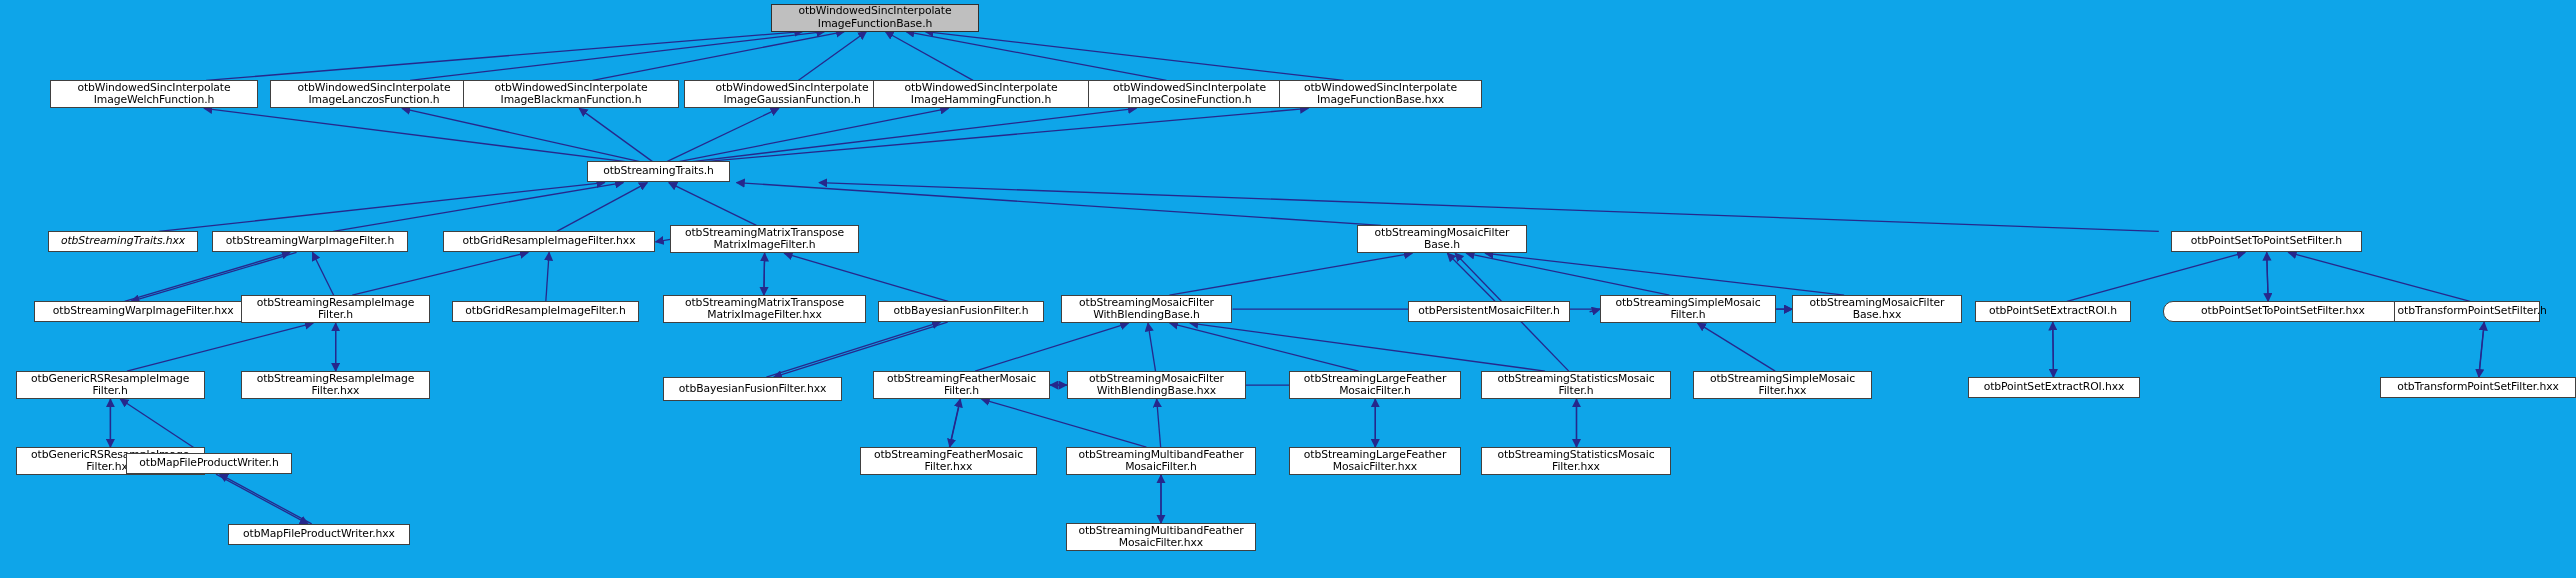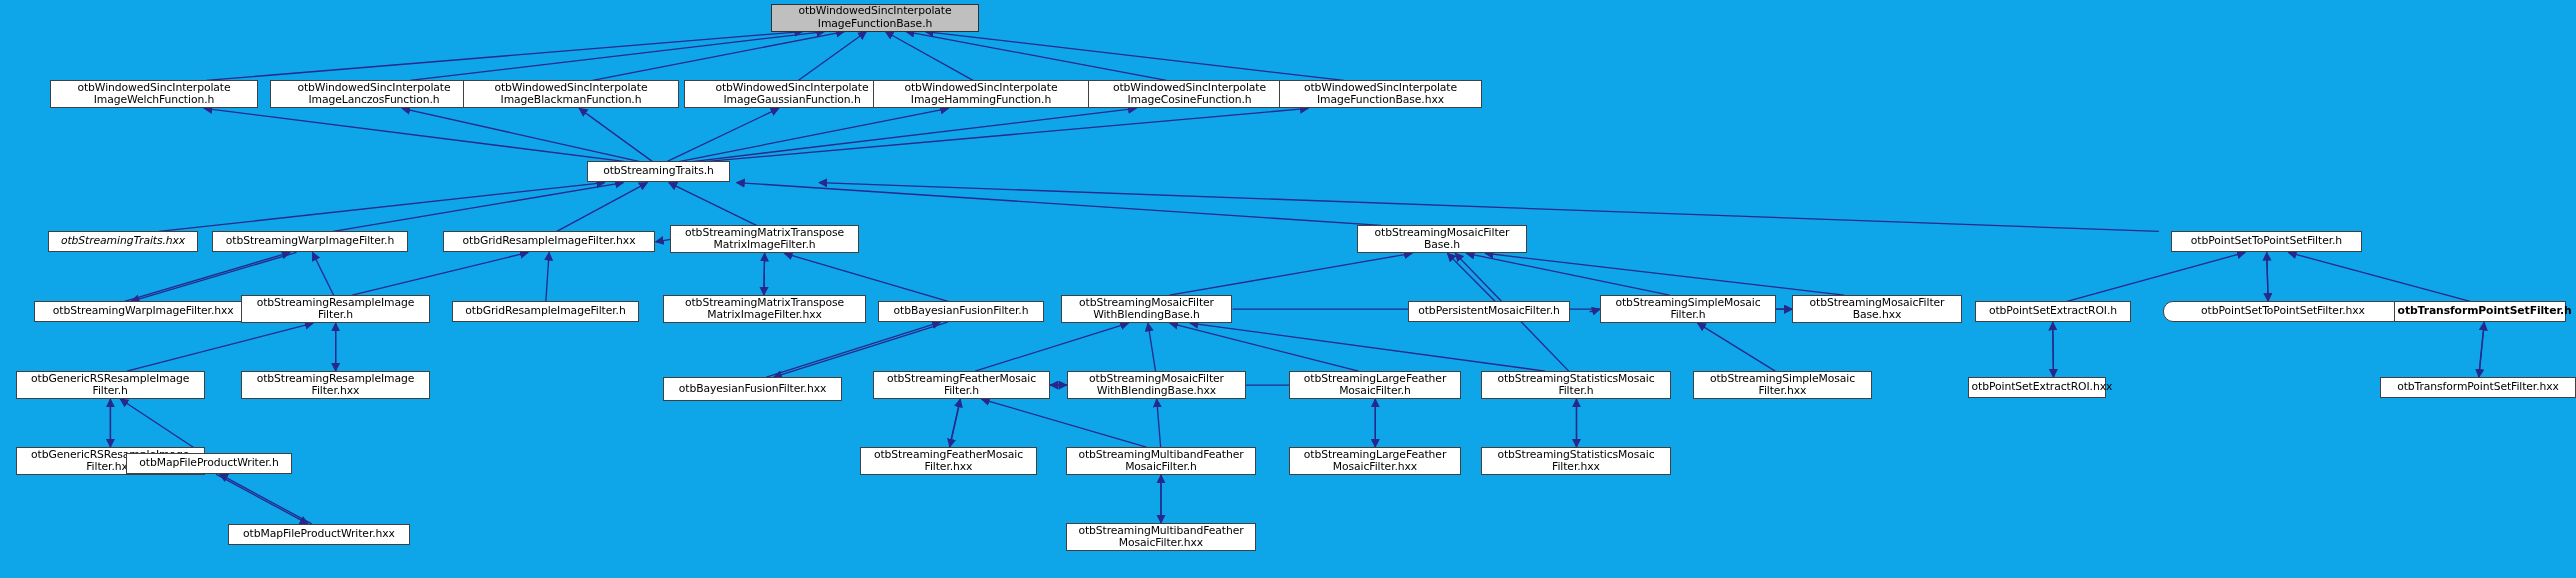--- a/index.html
+++ b/index.html
@@ -154,37 +154,37 @@
     <div class="node" style="left: 878px; top: 301px; width: 166px; height: 21px;"><span class="lbl">otbBayesianFusionFilter.h</span></div>
     <div class="node" style="left: 1061px; top: 295px; width: 171px; height: 28px;"><span class="lbl">otbStreamingMosaicFilter
 WithBlendingBase.h</span></div>
     <div class="node" style="left: 1408px; top: 301px; width: 162px; height: 21px;"><span class="lbl">otbPersistentMosaicFilter.h</span></div>
     <div class="node" style="left: 1600px; top: 295px; width: 176px; height: 28px;"><span class="lbl">otbStreamingSimpleMosaic
 Filter.h</span></div>
     <div class="node" style="left: 1792px; top: 295px; width: 170px; height: 28px;"><span class="lbl">otbStreamingMosaicFilter
 Base.hxx</span></div>
     <div class="node" style="left: 1975px; top: 301px; width: 156px; height: 21px; align-items: center;"><span class="lbl">otbPointSetExtractROI.h</span></div>
     <div class="node" style="left: 2163px; top: 301px; width: 240px; height: 21px; border-radius: 10px;"><span class="lbl">otbPointSetToPointSetFilter.hxx</span></div>
-    <div class="node" style="left: 2394px; top: 301px; width: 172px; height: 21px; font-weight: bold;"><span class="lbl">otbTransformPointSetFilter.h</span></div>
+    <div class="node" style="left: 2394px; top: 301px; width: 146px; height: 21px;"><span class="lbl">otbTransformPointSetFilter.h</span></div>
     <div class="node" style="left: 15.7px; top: 371px; width: 189px; height: 28px;"><span class="lbl">otbGenericRSResampleImage
 Filter.h</span></div>
     <div class="node" style="left: 241px; top: 371px; width: 189px; height: 28px;"><span class="lbl">otbStreamingResampleImage
 Filter.hxx</span></div>
     <div class="node" style="left: 663px; top: 377px; width: 179px; height: 24px;"><span class="lbl">otbBayesianFusionFilter.hxx</span></div>
     <div class="node" style="left: 873px; top: 371px; width: 177px; height: 28px;"><span class="lbl">otbStreamingFeatherMosaic
 Filter.h</span></div>
     <div class="node" style="left: 1067px; top: 371px; width: 179px; height: 28px;"><span class="lbl">otbStreamingMosaicFilter
 WithBlendingBase.hxx</span></div>
     <div class="node" style="left: 1289px; top: 371px; width: 172px; height: 28px;"><span class="lbl">otbStreamingLargeFeather
 MosaicFilter.h</span></div>
     <div class="node" style="left: 1481px; top: 371px; width: 190px; height: 28px;"><span class="lbl">otbStreamingStatisticsMosaic
 Filter.h</span></div>
     <div class="node" style="left: 1693px; top: 371px; width: 179px; height: 28px;"><span class="lbl">otbStreamingSimpleMosaic
 Filter.hxx</span></div>
-    <div class="node" style="left: 1968px; top: 377px; width: 138px; height: 21px;"><span class="lbl">otbPointSetExtractROI.hxx</span></div>
+    <div class="node" style="left: 1968px; top: 377px; width: 172px; height: 21px;"><span class="lbl">otbPointSetExtractROI.hxx</span></div>
     <div class="node" style="left: 2380px; top: 377px; width: 196px; height: 21px;"><span class="lbl">otbTransformPointSetFilter.hxx</span></div>
     <div class="node" style="left: 15.7px; top: 447px; width: 189px; height: 28px;"><span class="lbl">otbGenericRSResampleImage
 Filter.hxx</span></div>
     <div class="node" style="left: 126px; top: 453px; width: 166px; height: 21px; text-align: center;"><span class="lbl">otbMapFileProductWriter.h</span></div>
     <div class="node" style="left: 860px; top: 447px; width: 177px; height: 28px;"><span class="lbl">otbStreamingFeatherMosaic
 Filter.hxx</span></div>
     <div class="node" style="left: 1066px; top: 447px; width: 190px; height: 28px;"><span class="lbl">otbStreamingMultibandFeather
 MosaicFilter.h</span></div>
     <div class="node" style="left: 1289px; top: 447px; width: 172px; height: 28px;"><span class="lbl">otbStreamingLargeFeather
 MosaicFilter.hxx</span></div>

